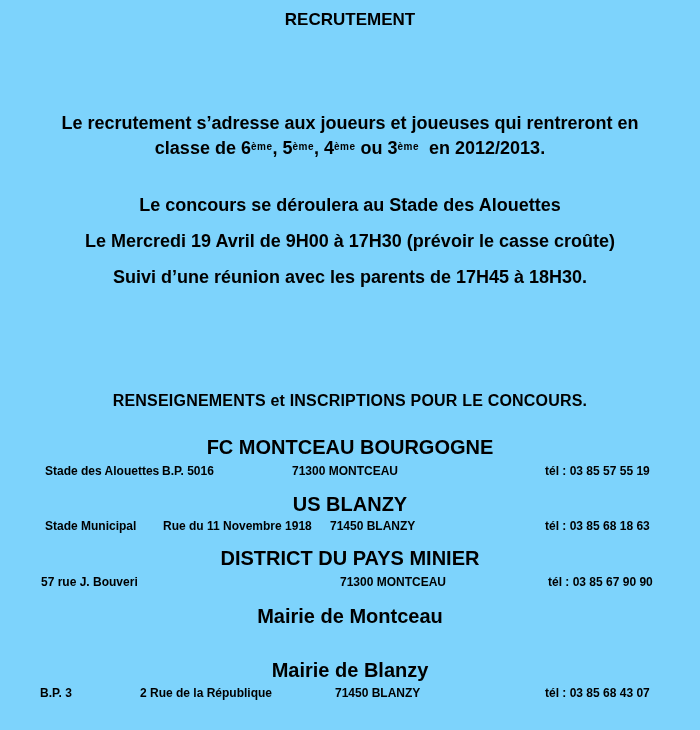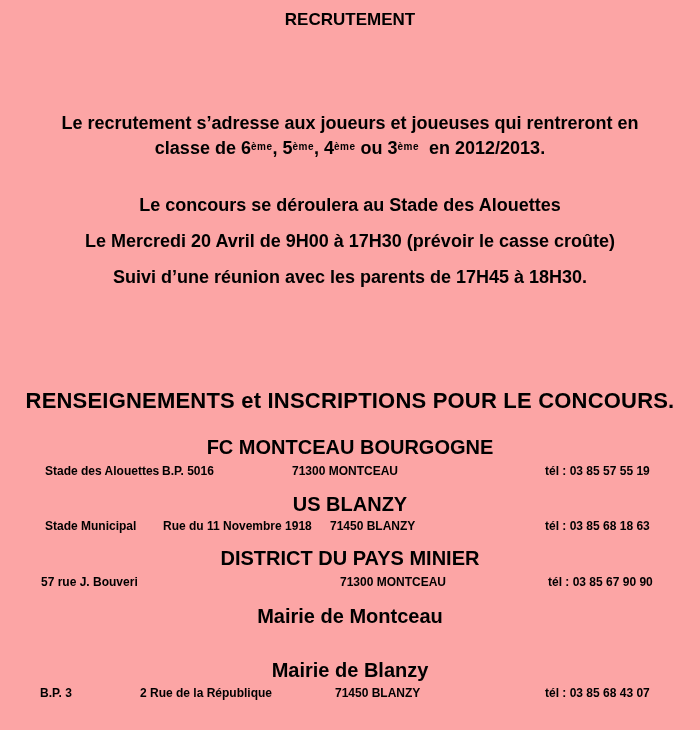--- a/index.html
+++ b/index.html
@@ -5,21 +5,21 @@
   html, body { margin: 0; padding: 0; }
   body {
     width: 700px; height: 730px;
     background: #ffffff;
     font-family: "Liberation Sans", sans-serif;
     color: #000000;
   }
   .page {
     position: relative;
     width: 700px; height: 730px;
-    background: #fca5a5;
+    background: #7dd3fc;
     overflow: hidden;
   }
   .abs { position: absolute; left: 0; width: 700px; }
 
   .doc-title {
     top: 10px;
     font-size: 17px;
     line-height: 20px;
     font-weight: bold;
     text-align: center;
@@ -41,21 +41,21 @@
     font-size: 10px;
     font-weight: bold;
     position: relative;
     top: -0.45em;
     vertical-align: baseline;
     letter-spacing: 0.5px;
   }
 
   .section-heading {
     top: 391px;
-    font-size: 22px;
+    font-size: 16px;
     line-height: 19px;
     font-weight: bold;
     text-align: center;
     letter-spacing: 0.2px;
   }
 
   .org-name {
     font-size: 20px;
     line-height: 23px;
     font-weight: bold;
@@ -88,21 +88,21 @@
 <body>
 
 <div class="page">
 
   <div class="abs doc-title">RECRUTEMENT</div>
 
   <div class="abs para-line intro-1">Le recrutement s’adresse aux joueurs et joueuses qui rentreront en</div>
   <div class="abs para-line intro-2"><span>classe de 6</span><sup class="ord">ème</sup><span>, 5</span><sup class="ord">ème</sup><span>, 4</span><sup class="ord">ème</sup><span> ou 3</span><sup class="ord">ème</sup><span>  en 2012/2013.</span></div>
 
   <div class="abs para-line event-1">Le concours se déroulera au Stade des Alouettes</div>
-  <div class="abs para-line event-2">Le Mercredi 20 Avril de 9H00 à 17H30 (prévoir le casse croûte)</div>
+  <div class="abs para-line event-2">Le Mercredi 19 Avril de 9H00 à 17H30 (prévoir le casse croûte)</div>
   <div class="abs para-line event-3">Suivi d’une réunion avec les parents de 17H45 à 18H30.</div>
 
   <div class="abs section-heading">RENSEIGNEMENTS et INSCRIPTIONS POUR LE CONCOURS.</div>
 
   <div class="abs org-name org-fc">FC MONTCEAU BOURGOGNE</div>
   <div class="abs contact-row row-1">
     <span class="cell" style="left:45px">Stade des Alouettes</span>
     <span class="cell" style="left:162px">B.P. 5016</span>
     <span class="cell" style="left:292px">71300 MONTCEAU</span>
     <span class="cell" style="left:545px">tél : 03 85 57 55 19</span>

